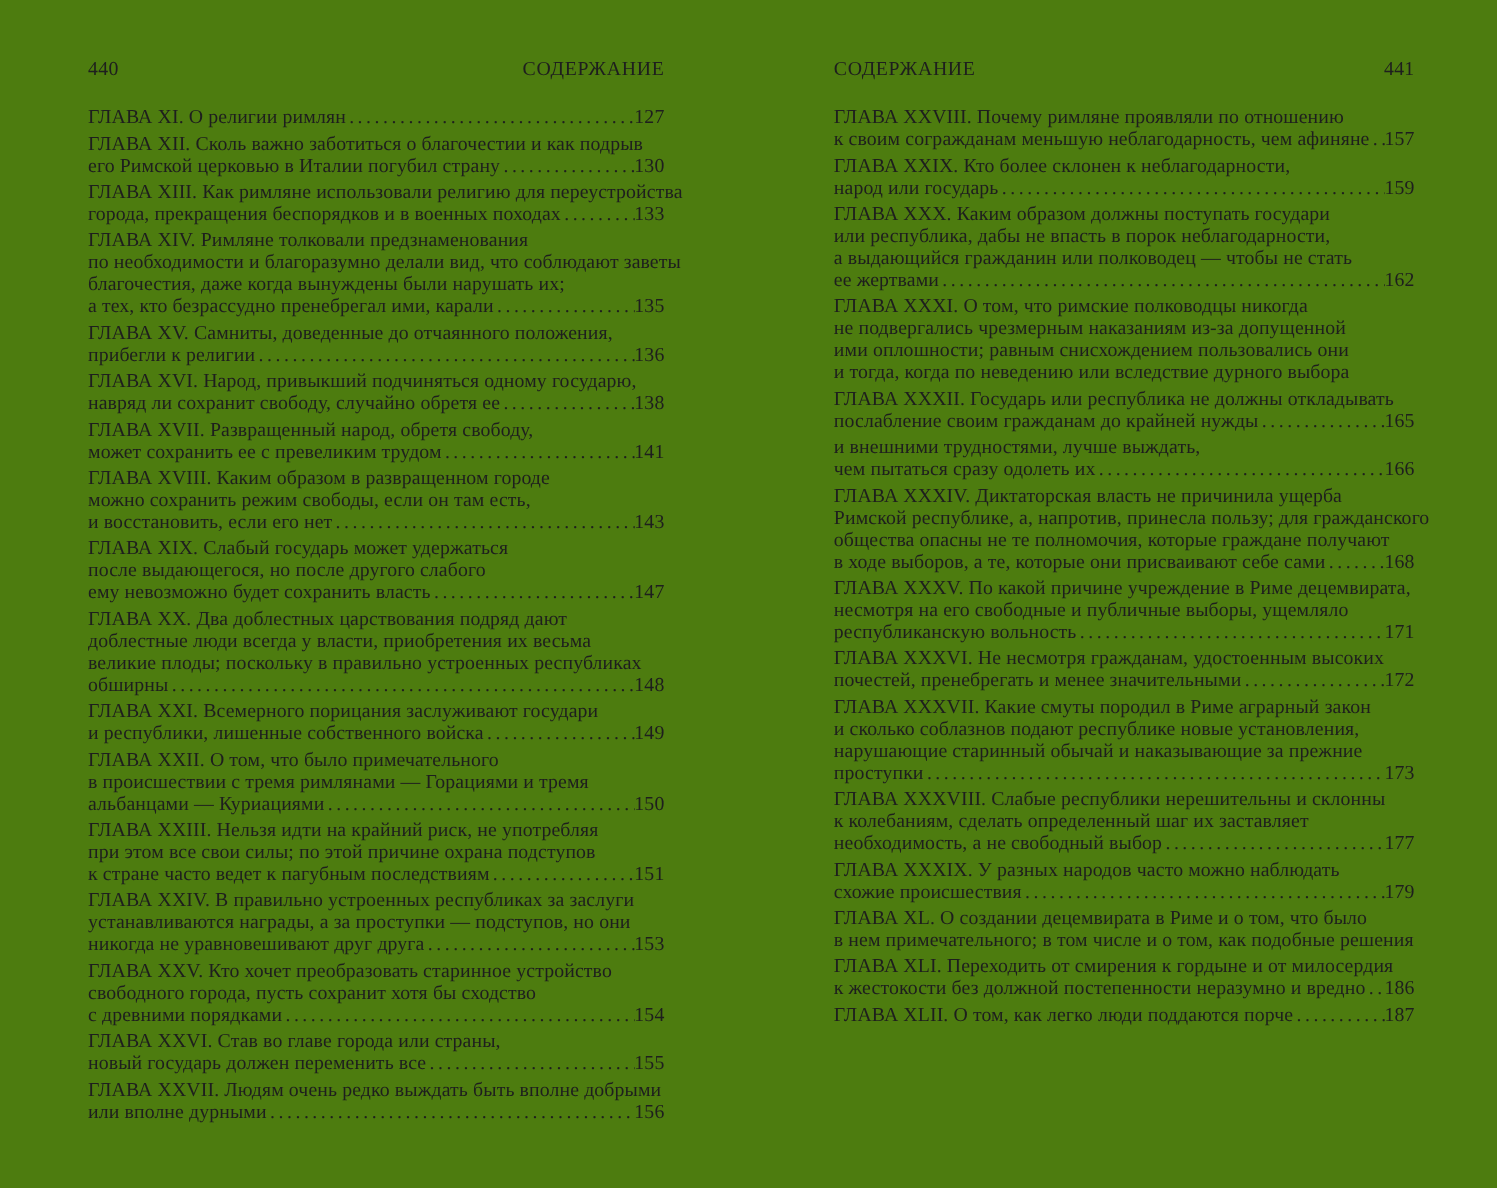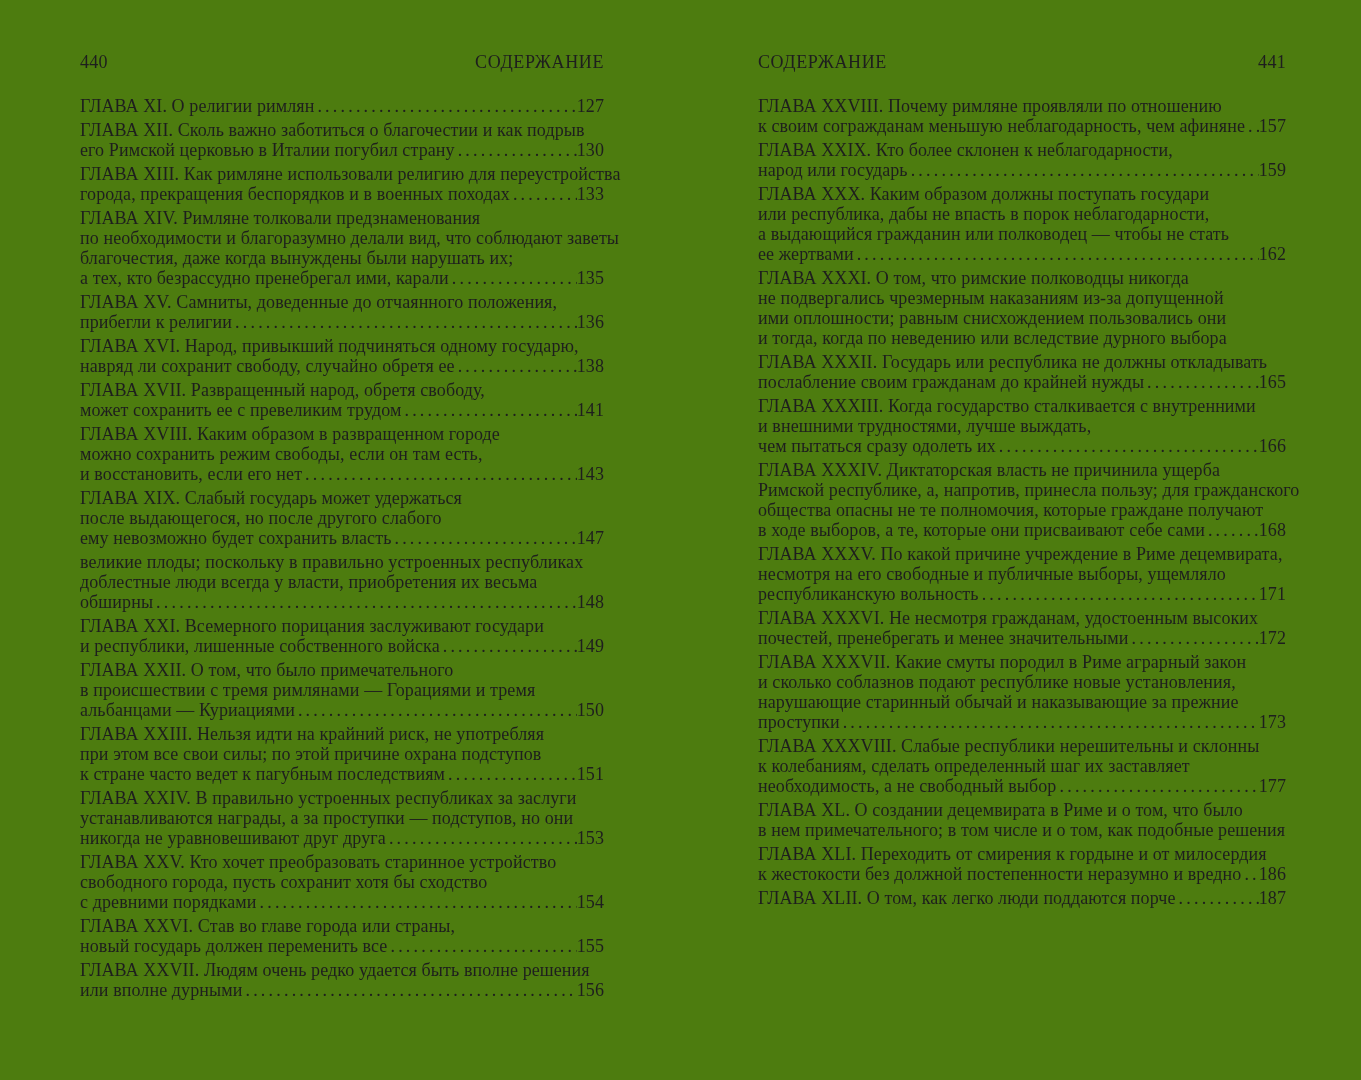--- a/index.html
+++ b/index.html
@@ -140,22 +140,23 @@
         <div class="entry">
           <div class="line"><span class="txt">ГЛАВА XIX. Слабый государь может удержаться</span></div>
           <div class="line"><span class="txt">после выдающегося, но после другого слабого</span></div>
           <div class="line last">
             <span class="txt">ему невозможно будет сохранить власть</span>
             <span class="dots"></span>
             <span class="pnum">147</span>
           </div>
         </div>
         <div class="entry">
+          <div class="line"><span class="txt">ГЛАВА XX. Два доблестных царствования подряд дают</span></div>
+          <div class="line"><span class="txt">доблестные люди всегда у власти, приобретения их весьма</span></div>
           <div class="line"><span class="txt">великие плоды; поскольку в правильно устроенных республиках</span></div>
-          <div class="line"><span class="txt">доблестные люди всегда у власти, приобретения их весьма</span></div>
           <div class="line last">
             <span class="txt">обширны</span>
             <span class="dots"></span>
             <span class="pnum">148</span>
           </div>
         </div>
         <div class="entry">
           <div class="line"><span class="txt">ГЛАВА XXI. Всемерного порицания заслуживают государи</span></div>
           <div class="line last">
             <span class="txt">и республики, лишенные собственного войска</span>
@@ -201,21 +202,21 @@
         </div>
         <div class="entry">
           <div class="line"><span class="txt">ГЛАВА XXVI. Став во главе города или страны,</span></div>
           <div class="line last">
             <span class="txt">новый государь должен переменить все</span>
             <span class="dots"></span>
             <span class="pnum">155</span>
           </div>
         </div>
         <div class="entry">
-          <div class="line"><span class="txt">ГЛАВА XXVII. Людям очень редко удается быть вполне решения</span></div>
+          <div class="line"><span class="txt">ГЛАВА XXVII. Людям очень редко выждать быть вполне добрыми</span></div>
           <div class="line last">
             <span class="txt">или вполне дурными</span>
             <span class="dots"></span>
             <span class="pnum">156</span>
           </div>
         </div>
       </div>
   </div>
 
   <div class="page page-right">
@@ -258,21 +259,20 @@
         </div>
         <div class="entry">
           <div class="line"><span class="txt">ГЛАВА XXXII. Государь или республика не должны откладывать</span></div>
           <div class="line last">
             <span class="txt">послабление своим гражданам до крайней нужды</span>
             <span class="dots"></span>
             <span class="pnum">165</span>
           </div>
         </div>
         <div class="entry">
-          <div class="line"><span class="txt">ГЛАВА XXXIII. Когда государство сталкивается с внутренними</span></div>
           <div class="line"><span class="txt">и внешними трудностями, лучше выждать,</span></div>
           <div class="line last">
             <span class="txt">чем пытаться сразу одолеть их</span>
             <span class="dots"></span>
             <span class="pnum">166</span>
           </div>
         </div>
         <div class="entry">
           <div class="line"><span class="txt">ГЛАВА XXXIV. Диктаторская власть не причинила ущерба</span></div>
           <div class="line"><span class="txt">Римской республике, а, напротив, принесла пользу; для гражданского</span></div>
@@ -313,20 +313,28 @@
         <div class="entry">
           <div class="line"><span class="txt">ГЛАВА XXXVIII. Слабые республики нерешительны и склонны</span></div>
           <div class="line"><span class="txt">к колебаниям, сделать определенный шаг их заставляет</span></div>
           <div class="line last">
             <span class="txt">необходимость, а не свободный выбор</span>
             <span class="dots"></span>
             <span class="pnum">177</span>
           </div>
         </div>
         <div class="entry">
+          <div class="line"><span class="txt">ГЛАВА XXXIX. У разных народов часто можно наблюдать</span></div>
+          <div class="line last">
+            <span class="txt">схожие происшествия</span>
+            <span class="dots"></span>
+            <span class="pnum">179</span>
+          </div>
+        </div>
+        <div class="entry">
           <div class="line"><span class="txt">ГЛАВА XL. О создании децемвирата в Риме и о том, что было</span></div>
           <div class="line"><span class="txt">в нем примечательного; в том числе и о том, как подобные решения</span></div>
         </div>
         <div class="entry">
           <div class="line"><span class="txt">ГЛАВА XLI. Переходить от смирения к гордыне и от милосердия</span></div>
           <div class="line last">
             <span class="txt">к жестокости без должной постепенности неразумно и вредно</span>
             <span class="dots"></span>
             <span class="pnum">186</span>
           </div>

